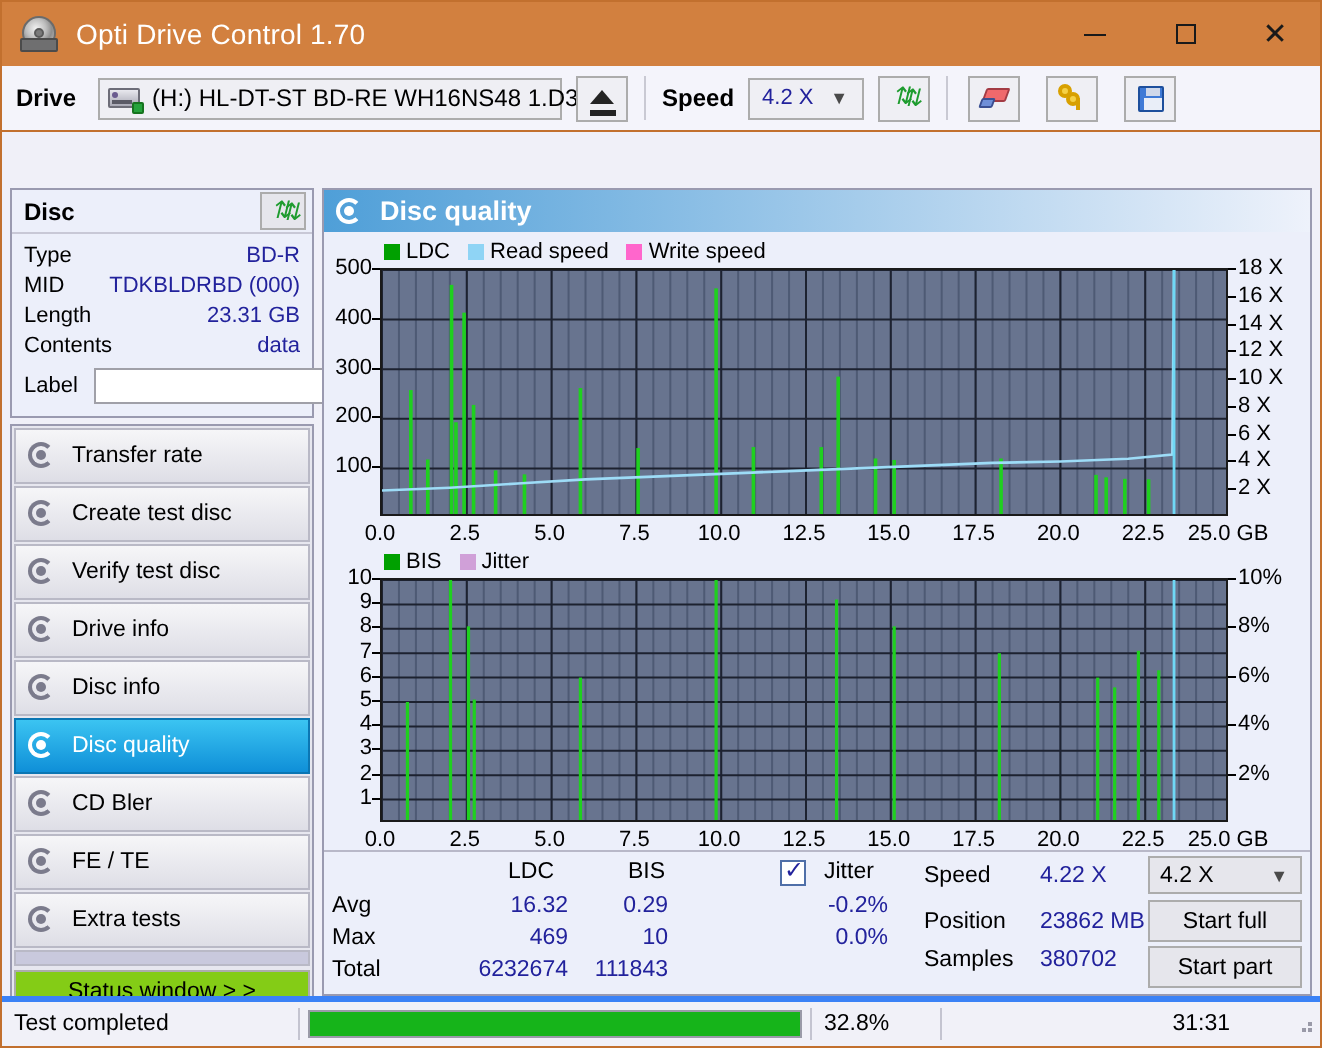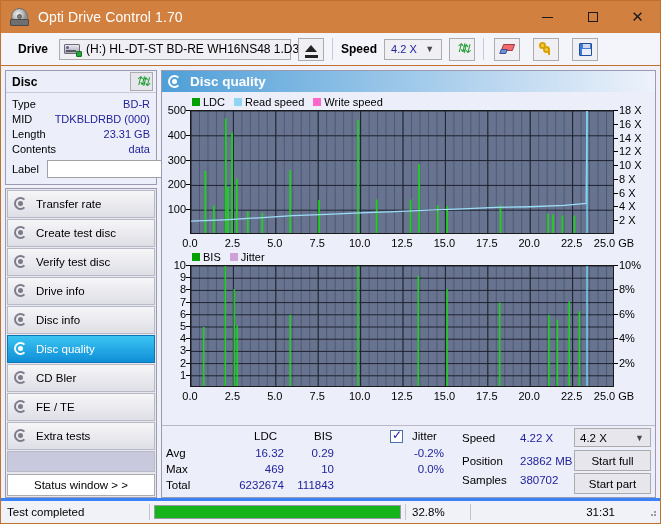--- a/index.html
+++ b/index.html
@@ -43,21 +43,21 @@
   .win-btn .max-glyph { width:10px; height:10px; border:1px solid #1a1a1a; display:block; }
   .win-btn .close-glyph { font-size:15px; line-height:1; font-family:"DejaVu Sans", sans-serif; }
 
   
   .menubar { height:22px; flex:0 0 22px; background:#f4f4fb; display:flex; align-items:center;
              padding-left:9px; gap:0px; border-bottom:1px solid #f4f4fb; }
   .menu-item { padding:3px 9px; font-size:12px; color:#000; }
 
   
   .toolbar { height:33px; flex:0 0 33px; background:#f4f4fb; display:flex; align-items:center;
-             padding-left:17px; border-bottom:1px solid #c2702e; }
+             padding-left:7px; border-bottom:1px solid #c2702e; }
   .tb-label { font-weight:bold; font-size:12px; color:#000; }
   .combo {
     border:1px solid #acacac; background:#efeff4; height:21px;
     display:flex; align-items:center; position:relative;
   }
   .combo .chev { margin-left:auto; margin-right:7px; color:#4a4a4a; font-size:9px; }
   .drive-combo { width:232px; margin-left:11px; }
   .drive-ico { width:17px; height:14px; margin:0 5px 0 4px; position:relative; flex:0 0 17px;}
   .drive-ico .body { position:absolute; left:0; top:2px; width:16px; height:10px;
                      background:linear-gradient(#e8e8ee,#a8a8b4); border:1px solid #6d6d78; border-radius:1px;}
@@ -84,21 +84,21 @@
                  transform:skewX(-20deg); left:0px; top:5px; border-radius:1px;}
   .keys { position:relative; width:15px; height:14px; }
   .keys .k { position:absolute; width:7px; height:7px; border-radius:50%; border:2px solid #d8a000; background:#f5d146;}
   .keys .k1 { left:0; top:0; } .keys .k2 { left:4px; top:4px; }
   .keys .st { position:absolute; width:2px; height:6px; background:#d8a000; left:9px; top:7px;}
   .floppy { width:13px; height:13px; background:#3f7ad6; border:1px solid #1e4f9c; position:relative; border-radius:1px;}
   .floppy .lbl { position:absolute; left:2px; bottom:0px; width:9px; height:6px; background:#e9eef8;}
   .floppy .sh  { position:absolute; left:3px; top:0px; width:7px; height:4px; background:#cfd8ea;}
 
   
-  .main { flex:1 1 auto; display:flex; padding:4px 4px 0 4px; gap:4px; min-height:0; }
+  .main { flex:1 1 auto; display:flex; padding:4px 4px 0 4px; gap:4px; min-height:0;margin-top:24px; }
   .left { width:152px; flex:0 0 152px; display:flex; flex-direction:column; gap:3px; }
   .right { flex:1 1 auto; display:flex; flex-direction:column; border:1px solid #9a9ab0;
            background:#eceffa; min-width:0; }
 
   
   .panel { border:1px solid #9a9ab0; background:#eceffa; }
   .panel-head { height:22px; display:flex; align-items:center; padding:0 3px 0 6px;
                 border-bottom:1px solid #c8c8d6; }
   .panel-head .t { font-weight:bold; font-size:12px; }
   .refresh-btn { width:23px; height:19px; border:1px solid #acacac; background:#e6e6ec;
@@ -119,21 +119,21 @@
 
   
   .nav { border:1px solid #9a9ab0; background:#e7e7ef; flex:1 1 auto; display:flex; flex-direction:column;
          padding:1px; }
   .nav-item { height:28px; display:flex; align-items:center; padding-left:6px;
               background:linear-gradient(#f6f6f8,#dedee6); border:1px solid #b9b9c6; margin-bottom:1px; }
   .nav-item.active { background:linear-gradient(#3bc4f2,#0f8fd8); border:1px solid #0b76b3; color:#fff; }
   .nav-item .lab { font-size:11.5px; margin-left:7px; }
   .nav-item.active .lab { color:#ffffff; }
   .nav-filler { flex:1 1 auto; background:#c9c9dd; border:1px solid #b9b9c6; min-height:8px;}
-  .status-btn { height:22px; border:1px solid #acacac; background:#ffffff; display:flex;
+  .status-btn { height:22px; border:1px solid #acacac; background:#84cc16; display:flex;
                 align-items:center; justify-content:center; font-size:11.5px; margin-top:2px; }
   .ic { width:15px; height:14px; position:relative; flex:0 0 15px; }
   .ic .ring { position:absolute; left:0; top:0; width:13px; height:13px; border-radius:50%;
               border:2px solid #7b7b8c; border-right-color:transparent; }
   .ic .cen { position:absolute; left:4px; top:4px; width:5px; height:5px; border-radius:50%; background:#7b7b8c;}
   .nav-item.active .ic .ring { border-color:#ffffff; border-right-color:transparent; }
   .nav-item.active .ic .cen { background:#ffffff; }
 
   
   .dq-head { height:21px; flex:0 0 21px; display:flex; align-items:center;

